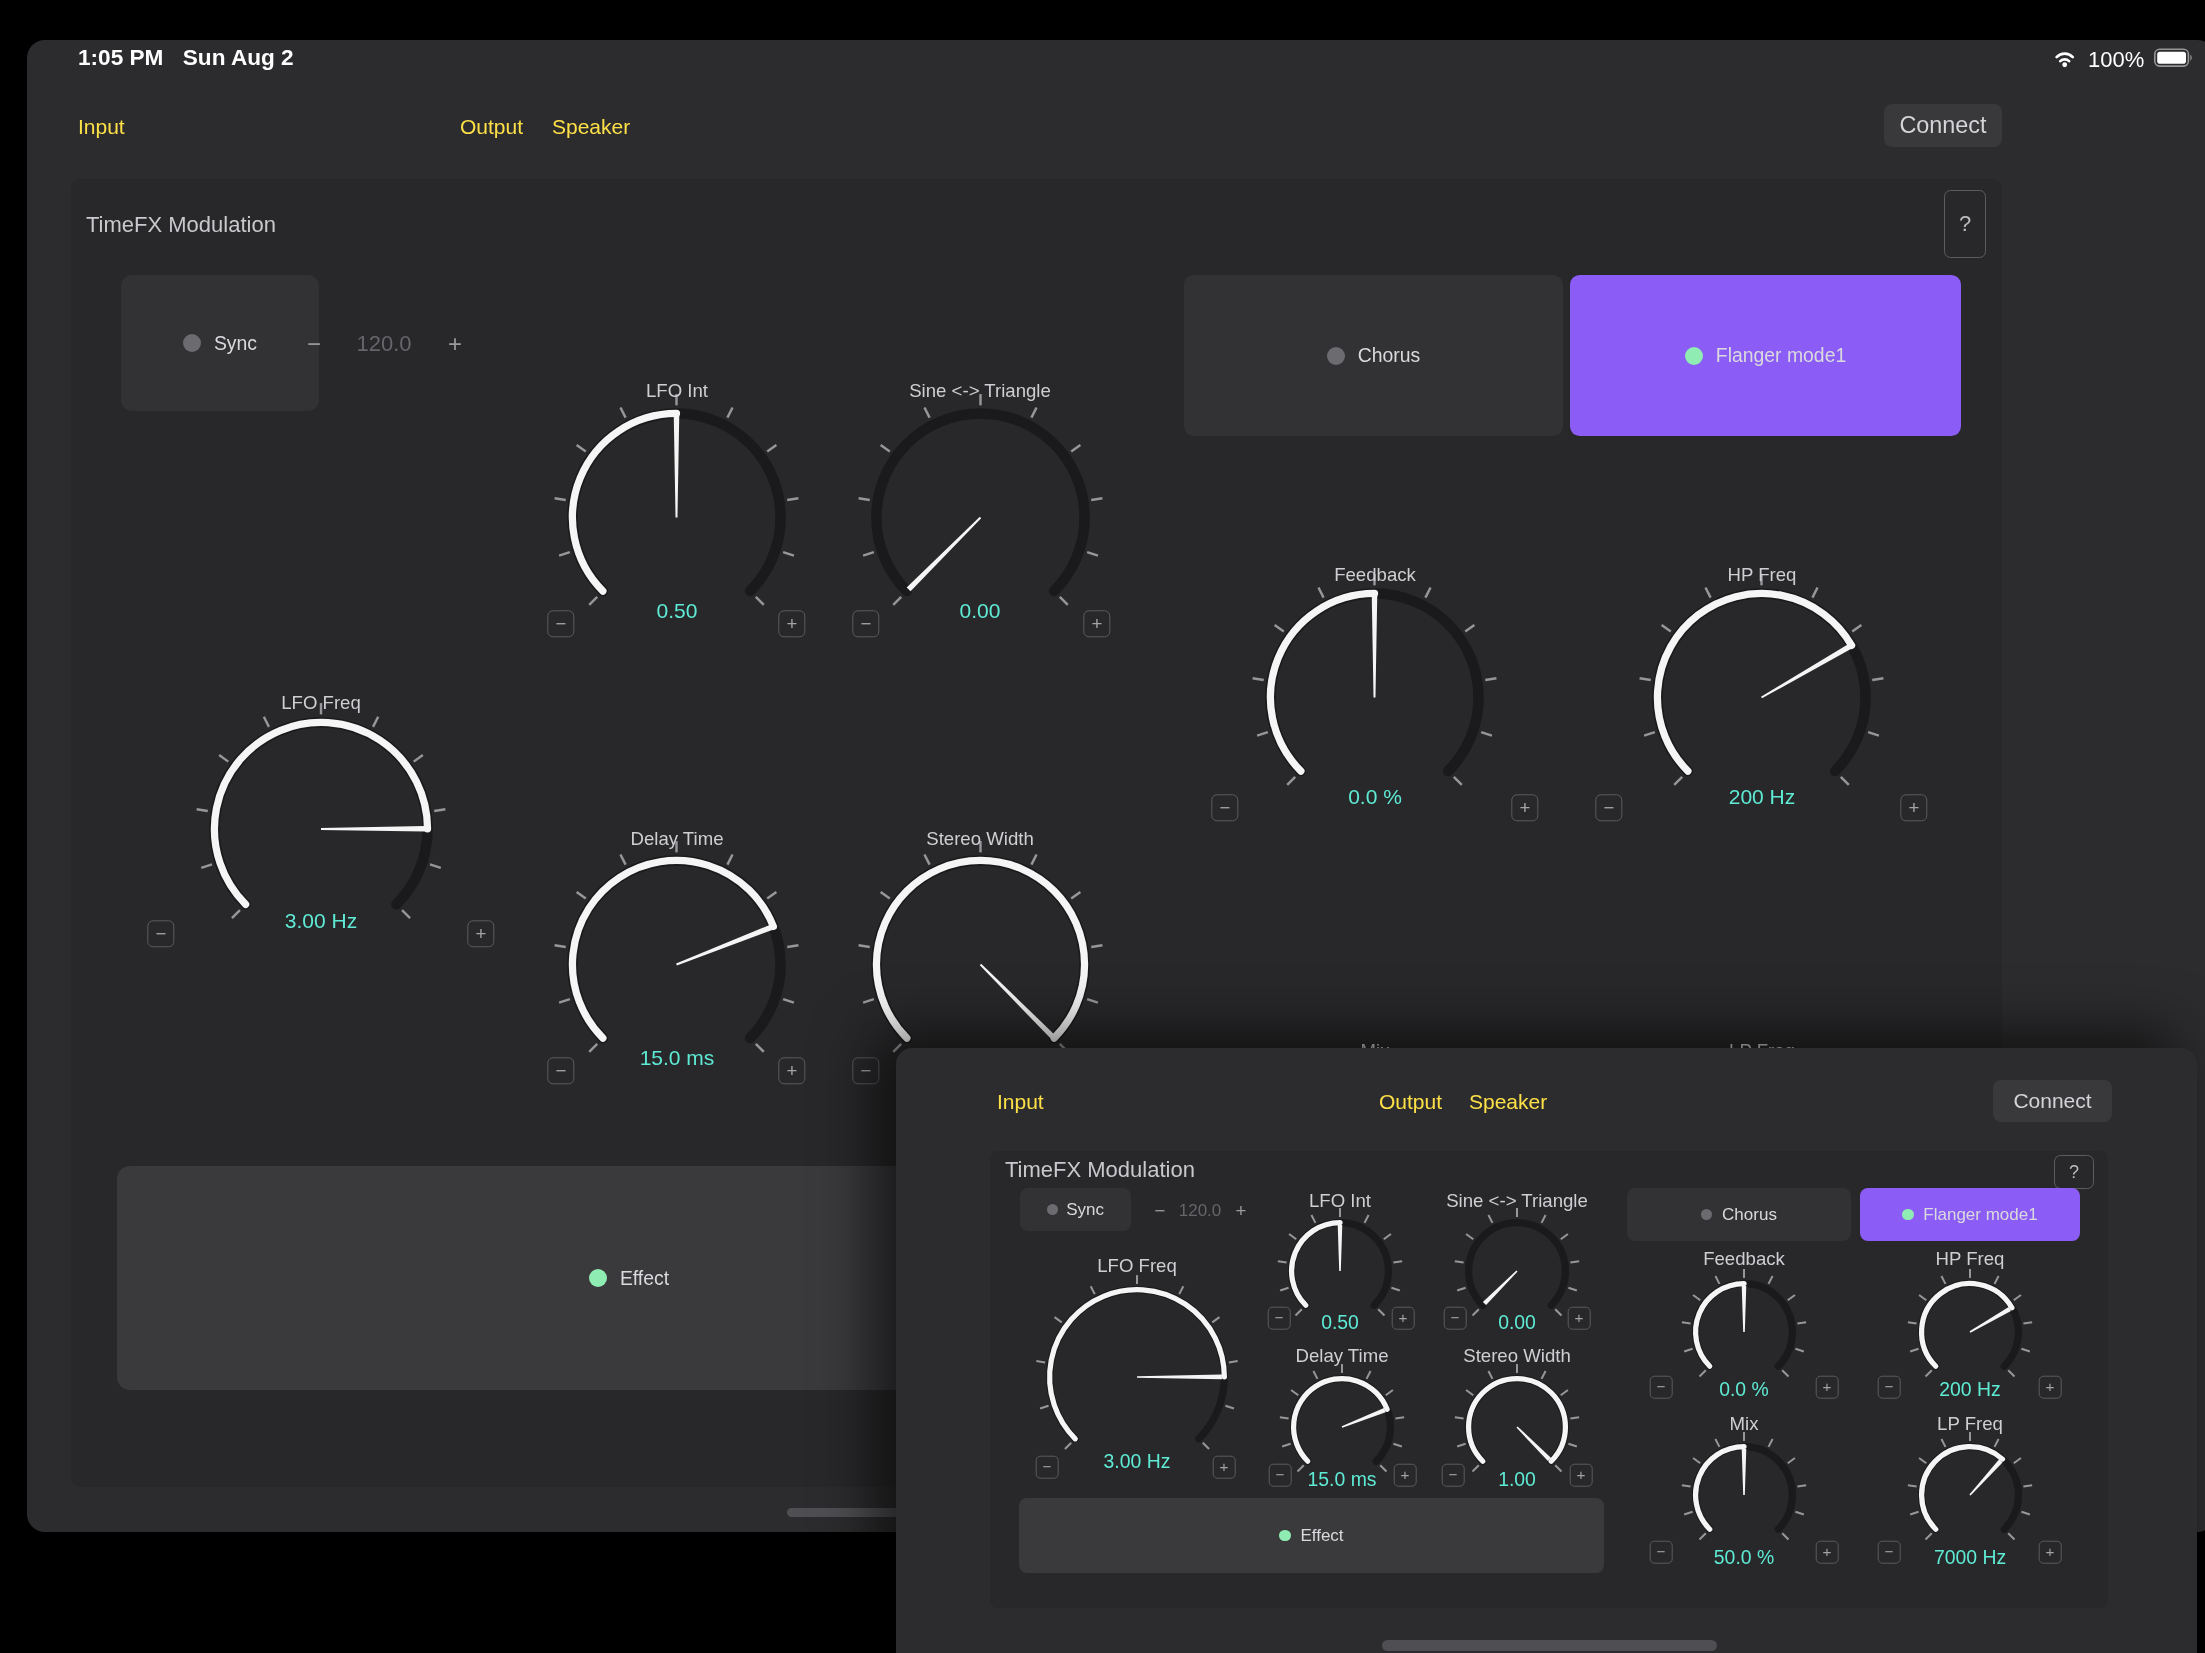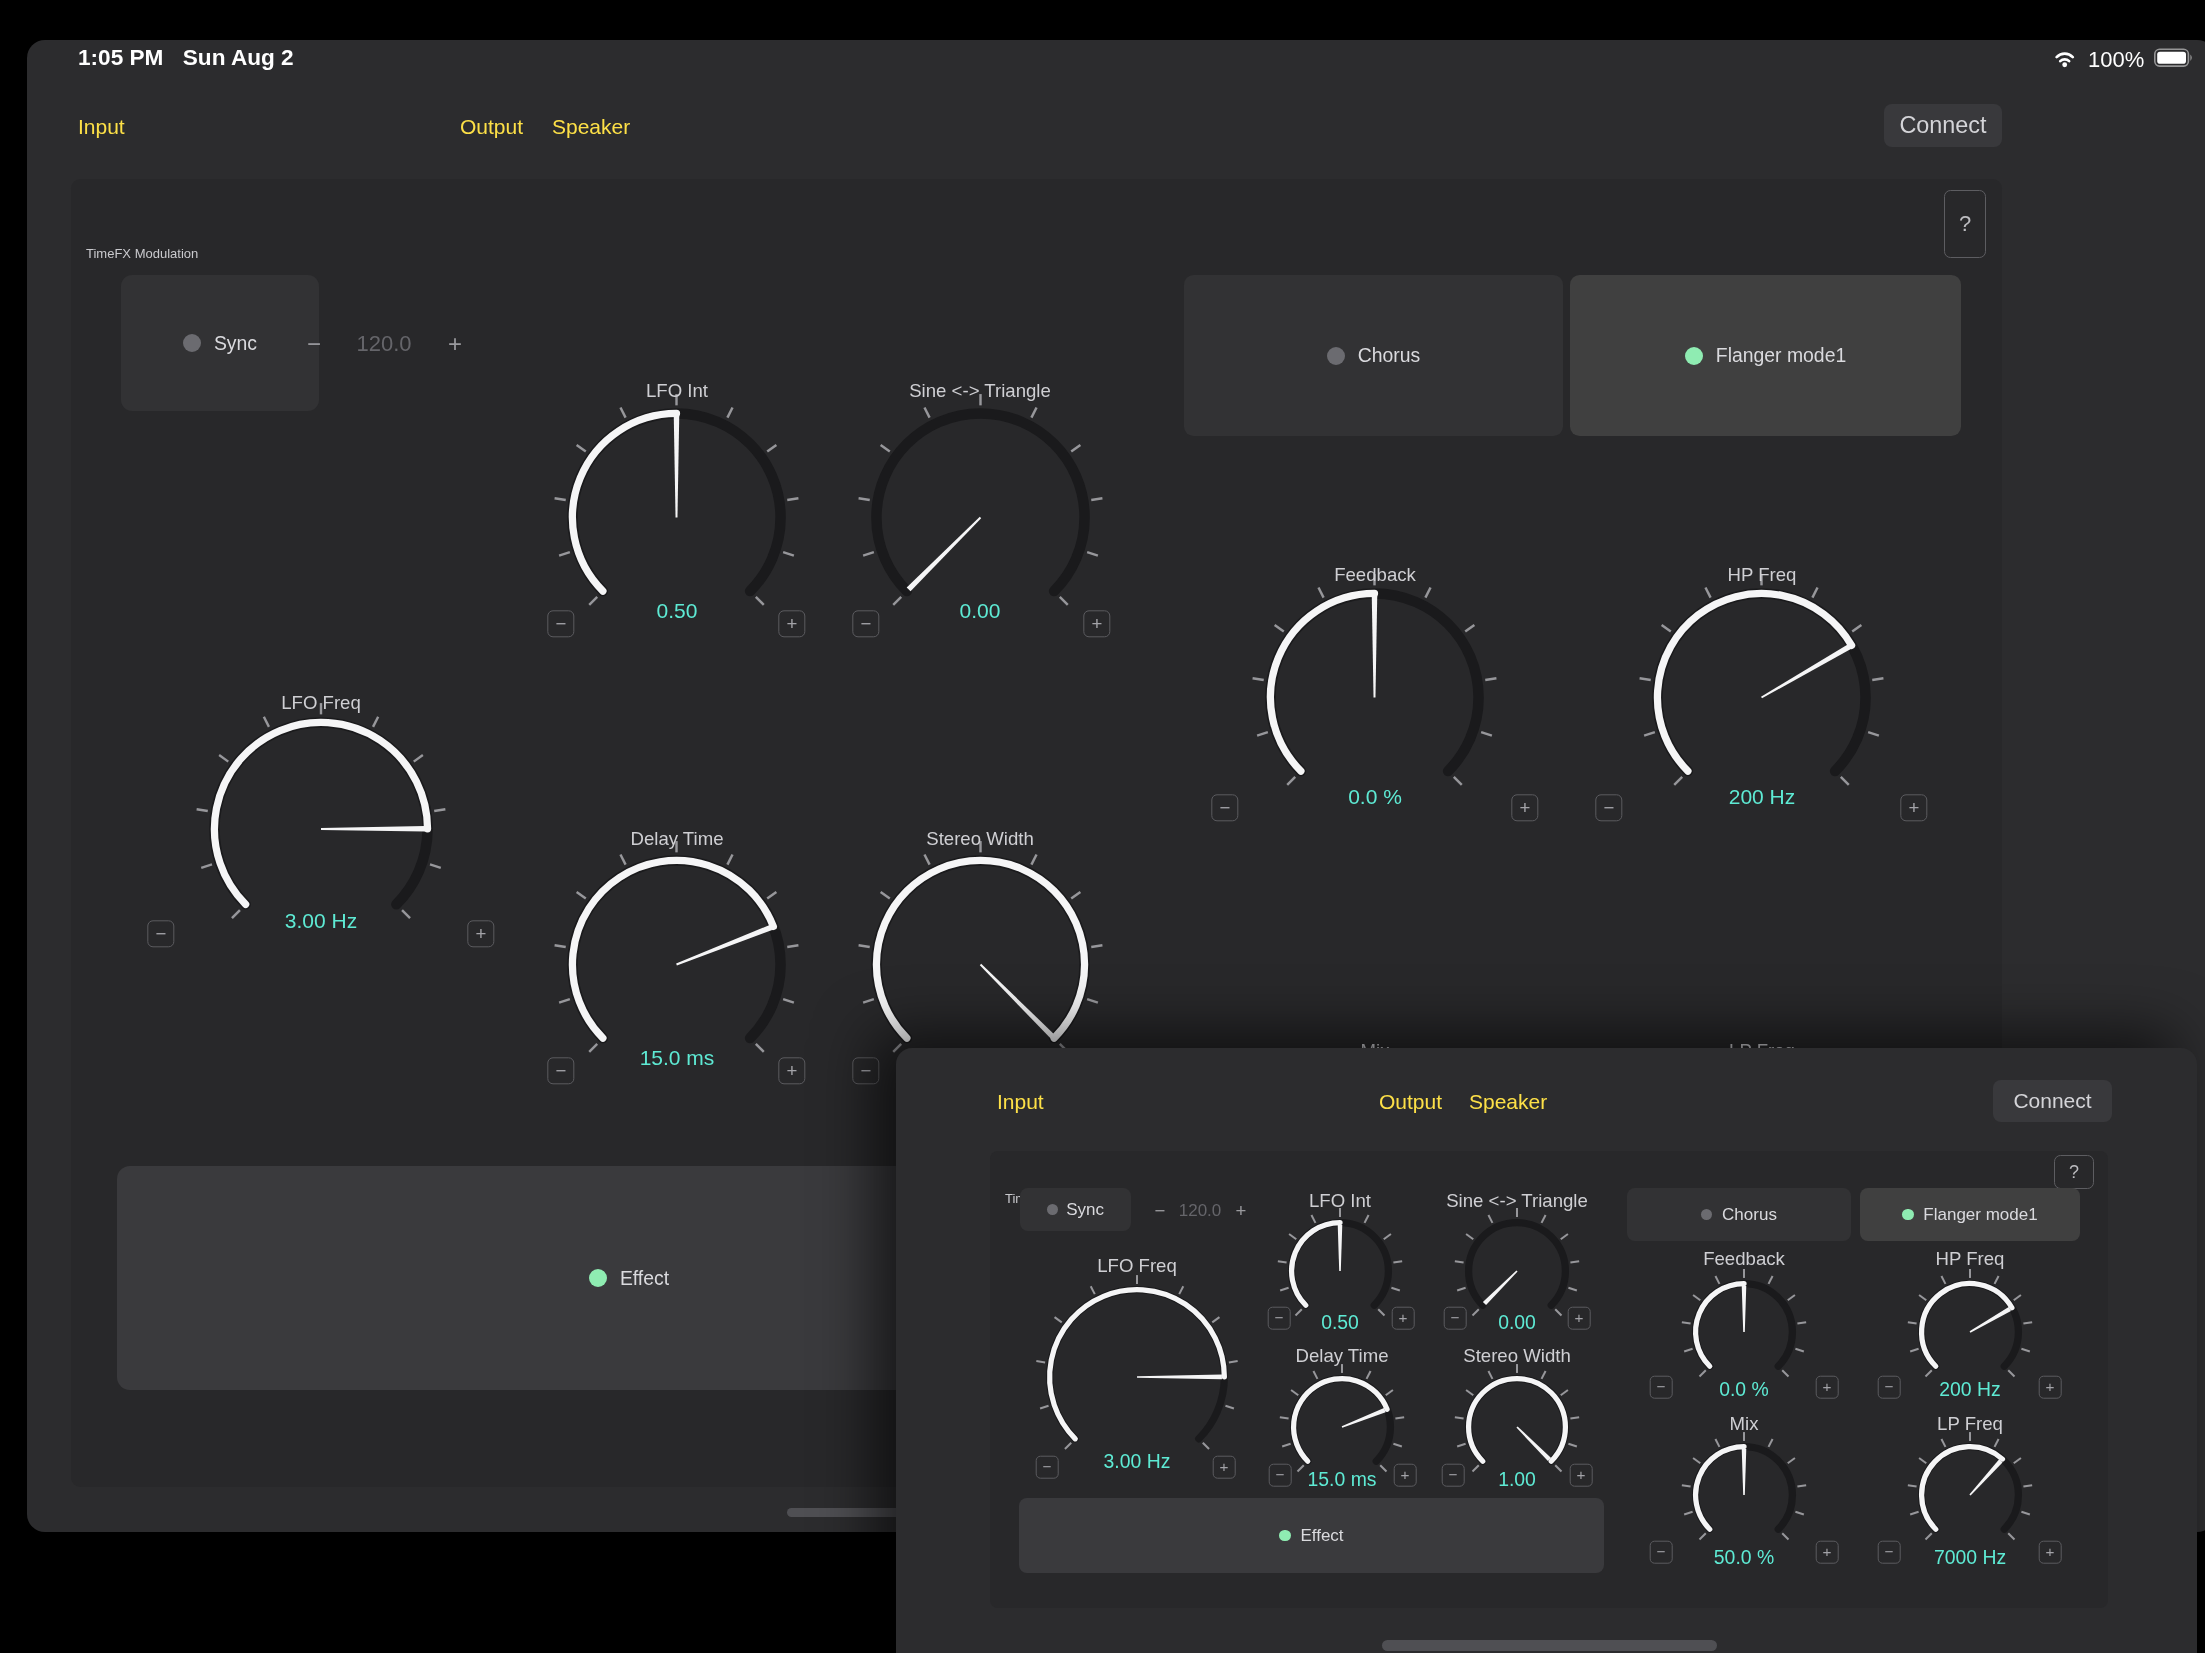--- a/index.html
+++ b/index.html
@@ -21,31 +21,31 @@
 
   
   .nav-item{position:absolute;font-size:21px;color:#fde047;transform:translateY(-50%);white-space:nowrap;}
   #b-nav-input{left:51px;top:87px;}   #b-nav-output{left:433px;top:87px;}  #b-nav-speaker{left:525px;top:87px;}
   #s-nav-input{left:101px;top:54px;}   #s-nav-output{left:483px;top:54px;}   #s-nav-speaker{left:573px;top:54px;}
   .connect{position:absolute;background:#39393c;border-radius:8px;display:flex;align-items:center;
            justify-content:center;color:#d4d4d8;}
   #b-connect{left:1857px;top:64px;width:118px;height:43px;font-size:23.4px;}
   #s-connect{left:1097px;top:31.5px;width:119px;height:42px;font-size:21px;}
 
-  .panel-title{position:absolute;font-size:13px;color:#c9c9cd;transform:translateY(-50%);white-space:nowrap;margin-top:28px;}
+  .panel-title{position:absolute;font-size:22px;color:#c9c9cd;transform:translateY(-50%);white-space:nowrap;}
   #b-title{left:59px;top:185px;} #s-title{left:109px;top:122px;}
   .help{position:absolute;border:1.6px solid #5d5d61;border-radius:6.5px;color:#bcbcc0;
         display:flex;align-items:center;justify-content:center;box-sizing:border-box;}
   #b-help{left:1917px;top:150px;width:42px;height:68px;font-size:22px;}
   #s-help{left:1158px;top:107px;width:40px;height:34px;font-size:18px;}
 
   
   .card{position:absolute;background:#323234;border-radius:11.3px;display:flex;align-items:center;
         justify-content:center;gap:13px;}
-  .card.active{background:#404040;}
+  .card.active{background:#8b5cf6;}
   .card-label{color:#dadade;}
   .w-big .card-label{font-size:19.4px;} .w-small .card-label{font-size:17px;}
   .dot{border-radius:50%;background:#6b6b70;flex:0 0 auto;}
   .w-big .dot{width:18px;height:18px;} .w-small .dot{width:11.3px;height:11.3px;}
   .dot.on{background:#8fecb2;}
   #b-sync{left:94px;top:235px;width:198px;height:136px;}
   #s-sync{left:124px;top:140px;width:111px;height:43px;border-radius:8px;gap:8px;}
   #b-chorus{left:1157px;top:235px;width:379px;height:161px;border-radius:9.7px;}
   #b-flanger{left:1543px;top:235px;width:391px;height:161px;border-radius:9.7px;}
   #s-chorus{left:731px;top:140px;width:224px;height:53px;border-radius:8px;gap:9.7px;}

